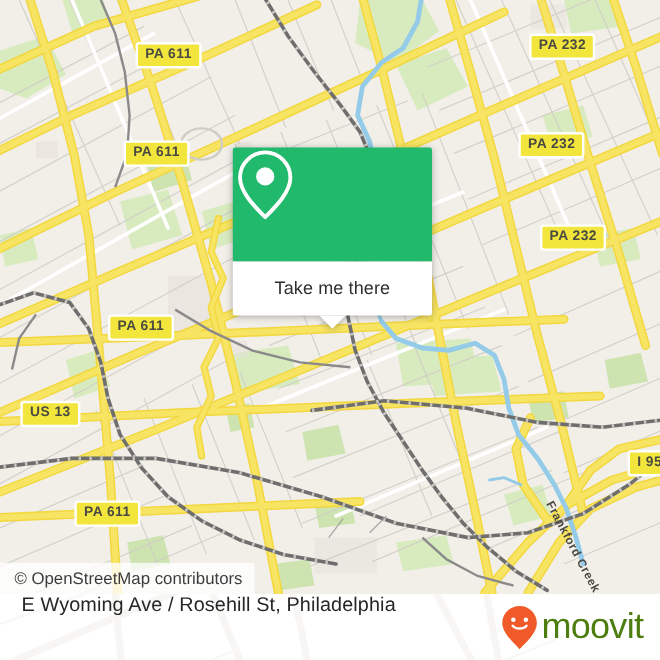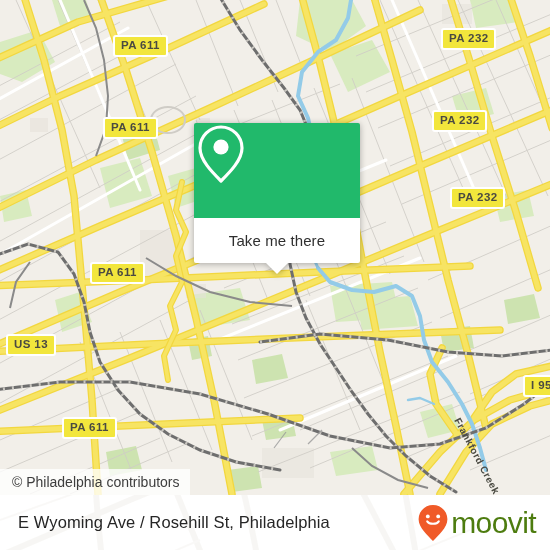--- a/index.html
+++ b/index.html
@@ -81,21 +81,21 @@
   }
 
   
   .footer{
     position:absolute;left:0;top:495px;width:550px;height:55px;
     background:#ffffff;overflow:hidden;
   }
   .footer-watermark{position:absolute;left:0;top:-495px;opacity:.30;}
   .footer-inner{
     position:relative;width:100%;height:100%;
-    display:flex;align-items:center;justify-content:space-between;
+    display:flex;justify-content:space-between;
     padding:0 14px 0 18px;box-sizing:border-box;
   }
   .footer-title{
     font-size:16.5px;color:#262626;letter-spacing:.1px;white-space:nowrap;
   }
   .brand{display:flex;align-items:center;gap:2px;}
   .brand-word{
     font-size:30px;font-weight:normal;color:#4d7c0f;letter-spacing:-.6px;
     line-height:30px;
   }
@@ -324,29 +324,29 @@
       <g stroke="#9a9a9a" stroke-width="1.2" fill="none" opacity=".8">
         <path d="M308,444 L322,430"></path>
         <path d="M274,448 L286,432"></path>
       </g>
     </svg>
 
     <div class="shield" style="left:113px;top:35px;">PA 611</div>
     <div class="shield" style="left:103px;top:117px;">PA 611</div>
     <div class="shield" style="left:90px;top:262px;">PA 611</div>
     <div class="shield" style="left:62px;top:417px;">PA 611</div>
-    <div class="shield" style="left:6px;top:334px;">US 13</div>
+    <div class="shield" style="left:17px;top:334px;">US 13</div>
     <div class="shield" style="left:441px;top:28px;">PA 232</div>
     <div class="shield" style="left:432px;top:110px;">PA 232</div>
     <div class="shield" style="left:450px;top:187px;">PA 232</div>
     <div class="shield" style="left:523px;top:375px;">I 95</div>
 
     <div class="creek-label" style="left:462px;top:416px;transform:rotate(62deg);">Frankford Creek</div>
 
-    <div class="attribution">© Philadelphia contributors</div>
+    <div class="attribution">© OpenStreetMap contributors</div>
 
     <div class="popup">
       <div class="popup-top">
         <svg class="popup-pin" width="54" height="62" viewBox="0 0 54 62">
           <path d="M27 4 C15.4 4 6 13.4 6 25 C6 37 18 49 27 58 C36 49 48 37 48 25 C48 13.4 38.6 4 27 4 Z" fill="none" stroke="#ffffff" stroke-width="3.2" stroke-linejoin="round"></path>
           <circle cx="27" cy="24" r="7.6" fill="#ffffff"></circle>
         </svg>
       </div>
       <div class="popup-bottom">
         <span class="popup-cta">Take me there</span>

